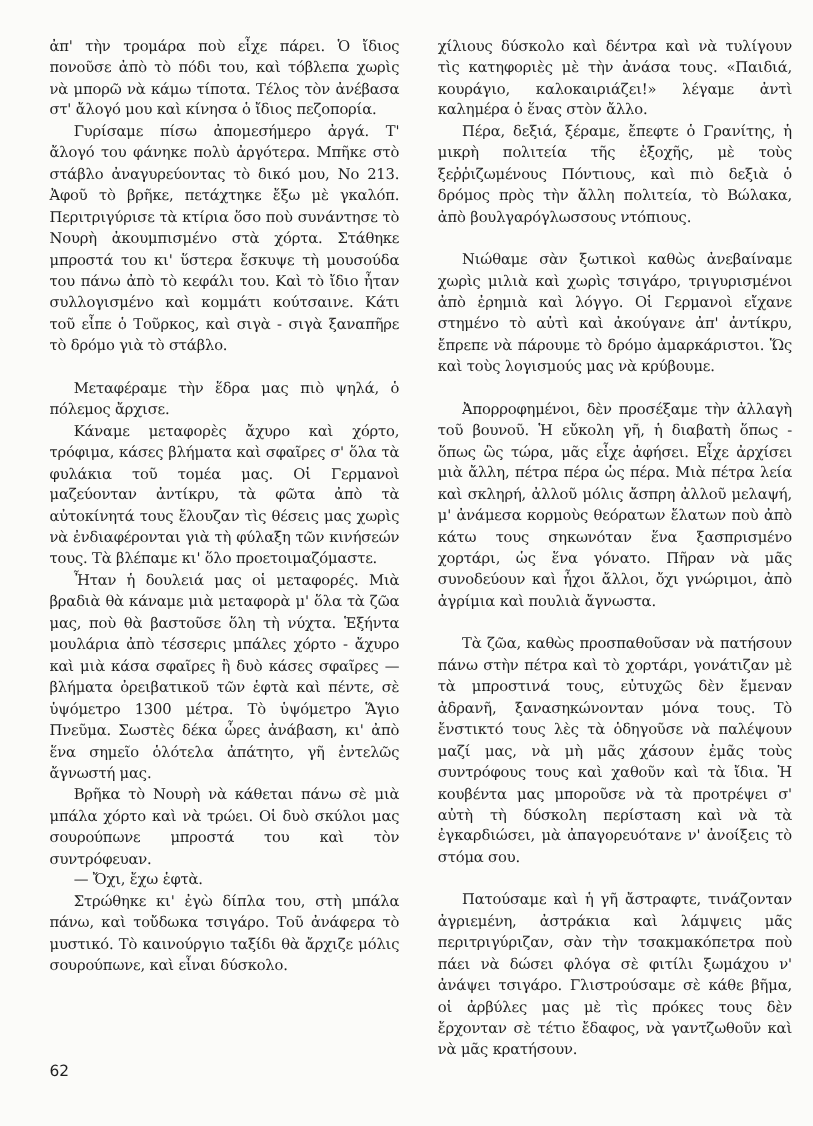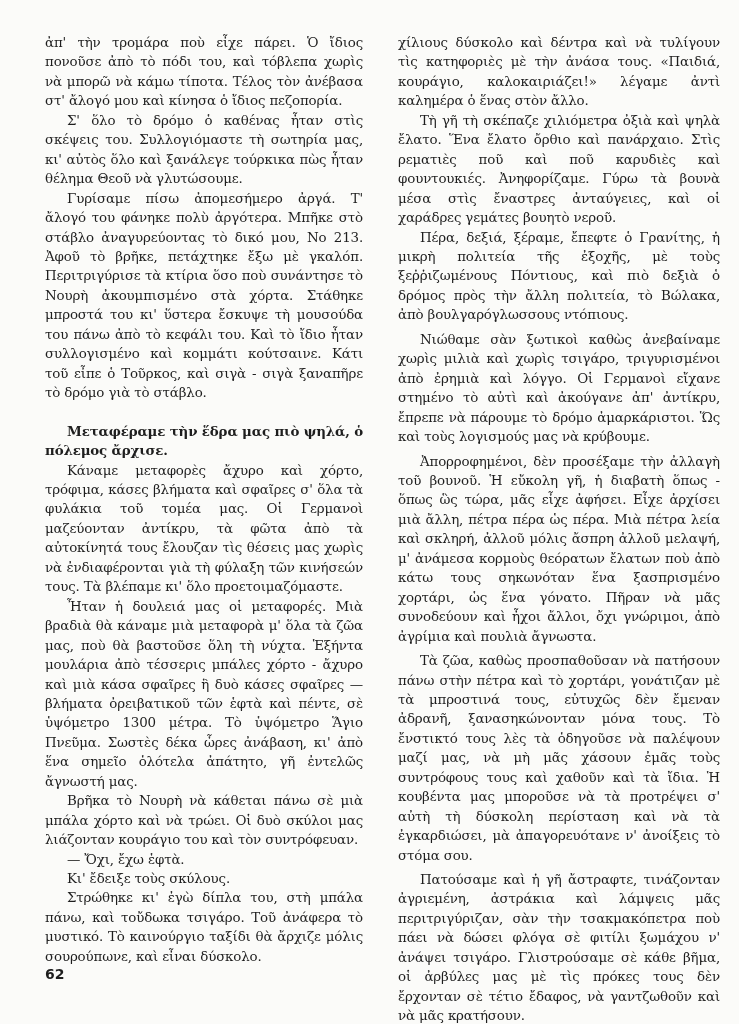--- a/index.html
+++ b/index.html
@@ -13,47 +13,44 @@
   .col {
     position: absolute; top: 33px;
     font-size: 13.4px; line-height: 19.45px;
     text-align: justify; hyphens: none;
     letter-spacing: -0.15px;
   }
   .col-left { left: 45px; width: 318px; }
   .col-right { left: 398px; width: 322px; }
   .p { margin: 0; text-indent: 22px; }
   .p.noind { text-indent: 0; }
-  .p.gap-before { margin-top: 19px; font-weight: bold; }
-  .p.gap-small { margin-top: 5px; }
+  .p.gap-before { margin-top: 19px; }
+  .p.gap-small { margin-top: 19px; }
   .page-number {
     position: absolute; left: 45px; top: 966px;
     font-family: "DejaVu Sans", "Liberation Sans", sans-serif;
-    font-weight: bold; font-size: 14px;
+    font-weight: normal; font-size: 14px;
   }
 </style>
 </head>
 <body>
 
 <div class="page">
   <div class="col col-left" id="col-left">
       <p class="p noind">ἀπ' τὴν τρομάρα ποὺ εἶχε πάρει. Ὁ ἴδιος πονοῦσε ἀπὸ τὸ πόδι του, καὶ τόβλεπα χωρὶς νὰ μπορῶ νὰ κάμω τίποτα. Τέλος τὸν ἀνέβασα στ' ἄλογό μου καὶ κίνησα ὁ ἴδιος πεζοπορία.</p>
-      <p class="p">Σ' ὅλο τὸ δρόμο ὁ καθένας ἦταν στὶς σκέψεις του. Συλλογιόμαστε τὴ σωτηρία μας, κι' αὐτὸς ὅλο καὶ ξανάλεγε τούρκικα πὼς ἦταν θέλημα Θεοῦ νὰ γλυτώσουμε.</p>
       <p class="p">Γυρίσαμε πίσω ἀπομεσήμερο ἀργά. Τ' ἄλογό του φάνηκε πολὺ ἀργότερα. Μπῆκε στὸ στάβλο ἀναγυρεύοντας τὸ δικό μου, Νο 213. Ἀφοῦ τὸ βρῆκε, πετάχτηκε ἔξω μὲ γκαλόπ. Περιτριγύρισε τὰ κτίρια ὅσο ποὺ συνάντησε τὸ Νουρὴ ἀκουμπισμένο στὰ χόρτα. Στάθηκε μπροστά του κι' ὕστερα ἔσκυψε τὴ μουσούδα του πάνω ἀπὸ τὸ κεφάλι του. Καὶ τὸ ἴδιο ἦταν συλλογισμένο καὶ κομμάτι κούτσαινε. Κάτι τοῦ εἶπε ὁ Τοῦρκος, καὶ σιγὰ - σιγὰ ξαναπῆρε τὸ δρόμο γιὰ τὸ στάβλο.</p>
       <p class="p gap-before">Μεταφέραμε τὴν ἕδρα μας πιὸ ψηλά, ὁ πόλεμος ἄρχισε.</p>
       <p class="p">Κάναμε μεταφορὲς ἄχυρο καὶ χόρτο, τρόφιμα, κάσες βλήματα καὶ σφαῖρες σ' ὅλα τὰ φυλάκια τοῦ τομέα μας. Οἱ Γερμανοὶ μαζεύονταν ἀντίκρυ, τὰ φῶτα ἀπὸ τὰ αὐτοκίνητά τους ἔλουζαν τὶς θέσεις μας χωρὶς νὰ ἐνδιαφέρονται γιὰ τὴ φύλαξη τῶν κινήσεών τους. Τὰ βλέπαμε κι' ὅλο προετοιμαζόμαστε.</p>
       <p class="p">Ἦταν ἡ δουλειά μας οἱ μεταφορές. Μιὰ βραδιὰ θὰ κάναμε μιὰ μεταφορὰ μ' ὅλα τὰ ζῶα μας, ποὺ θὰ βαστοῦσε ὅλη τὴ νύχτα. Ἑξήντα μουλάρια ἀπὸ τέσσερις μπάλες χόρτο - ἄχυρο καὶ μιὰ κάσα σφαῖρες ἢ δυὸ κάσες σφαῖρες — βλήματα ὀρειβατικοῦ τῶν ἑφτὰ καὶ πέντε, σὲ ὑψόμετρο 1300 μέτρα. Τὸ ὑψόμετρο Ἅγιο Πνεῦμα. Σωστὲς δέκα ὧρες ἀνάβαση, κι' ἀπὸ ἕνα σημεῖο ὁλότελα ἀπάτητο, γῆ ἐντελῶς ἄγνωστή μας.</p>
-      <p class="p">Βρῆκα τὸ Νουρὴ νὰ κάθεται πάνω σὲ μιὰ μπάλα χόρτο καὶ νὰ τρώει. Οἱ δυὸ σκύλοι μας λιάζονταν κουράγιο του καὶ τὸν συντρόφευαν.</p>
+      <p class="p">Βρῆκα τὸ Νουρὴ νὰ κάθεται πάνω σὲ μιὰ μπάλα χόρτο καὶ νὰ τρώει. Οἱ δυὸ σκύλοι μας σουρούπωνε μπροστά του καὶ τὸν συντρόφευαν.</p>
       <p class="p">— Ὄχι, ἔχω ἑφτὰ.</p>
-      <p class="p">Κι' ἔδειξε τοὺς σκύλους.</p>
       <p class="p">Στρώθηκε κι' ἐγὼ δίπλα του, στὴ μπάλα πάνω, καὶ τοὔδωκα τσιγάρο. Τοῦ ἀνάφερα τὸ μυστικό. Τὸ καινούργιο ταξίδι θὰ ἄρχιζε μόλις σουρούπωνε, καὶ εἶναι δύσκολο.</p>
     </div>
   <div class="col col-right" id="col-right">
       <p class="p noind">χίλιους δύσκολο καὶ δέντρα καὶ νὰ τυλίγουν τὶς κατηφοριὲς μὲ τὴν ἀνάσα τους. «Παιδιά, κουράγιο, καλοκαιριάζει!» λέγαμε ἀντὶ καλημέρα ὁ ἕνας στὸν ἄλλο.</p>
-      <p class="p">Τὴ γῆ τὴ σκέπαζε χιλιόμετρα ὀξιὰ καὶ ψηλὰ ἔλατο. Ἕνα ἔλατο ὄρθιο καὶ πανάρχαιο. Στὶς ρεματιὲς ποῦ καὶ ποῦ καρυδιὲς καὶ φουντουκιές. Ἀνηφορίζαμε. Γύρω τὰ βουνὰ μέσα στὶς ἔναστρες ἀνταύγειες, καὶ οἱ χαράδρες γεμάτες βουητὸ νεροῦ.</p>
       <p class="p">Πέρα, δεξιά, ξέραμε, ἔπεφτε ὁ Γρανίτης, ἡ μικρὴ πολιτεία τῆς ἐξοχῆς, μὲ τοὺς ξεῤῥιζωμένους Πόντιους, καὶ πιὸ δεξιὰ ὁ δρόμος πρὸς τὴν ἄλλη πολιτεία, τὸ Βώλακα, ἀπὸ βουλγαρόγλωσσους ντόπιους.</p>
       <p class="p gap-small">Νιώθαμε σὰν ξωτικοὶ καθὼς ἀνεβαίναμε χωρὶς μιλιὰ καὶ χωρὶς τσιγάρο, τριγυρισμένοι ἀπὸ ἐρημιὰ καὶ λόγγο. Οἱ Γερμανοὶ εἴχανε στημένο τὸ αὐτὶ καὶ ἀκούγανε ἀπ' ἀντίκρυ, ἔπρεπε νὰ πάρουμε τὸ δρόμο ἀμαρκάριστοι. Ὥς καὶ τοὺς λογισμούς μας νὰ κρύβουμε.</p>
       <p class="p gap-small">Ἀπορροφημένοι, δὲν προσέξαμε τὴν ἀλλαγὴ τοῦ βουνοῦ. Ἡ εὔκολη γῆ, ἡ διαβατὴ ὅπως - ὅπως ὣς τώρα, μᾶς εἶχε ἀφήσει. Εἶχε ἀρχίσει μιὰ ἄλλη, πέτρα πέρα ὡς πέρα. Μιὰ πέτρα λεία καὶ σκληρή, ἀλλοῦ μόλις ἄσπρη ἀλλοῦ μελαψή, μ' ἀνάμεσα κορμοὺς θεόρατων ἔλατων ποὺ ἀπὸ κάτω τους σηκωνόταν ἕνα ξασπρισμένο χορτάρι, ὡς ἕνα γόνατο. Πῆραν νὰ μᾶς συνοδεύουν καὶ ἦχοι ἄλλοι, ὄχι γνώριμοι, ἀπὸ ἀγρίμια καὶ πουλιὰ ἄγνωστα.</p>
       <p class="p gap-small">Τὰ ζῶα, καθὼς προσπαθοῦσαν νὰ πατήσουν πάνω στὴν πέτρα καὶ τὸ χορτάρι, γονάτιζαν μὲ τὰ μπροστινά τους, εὐτυχῶς δὲν ἔμεναν ἀδρανῆ, ξανασηκώνονταν μόνα τους. Τὸ ἔνστικτό τους λὲς τὰ ὁδηγοῦσε νὰ παλέψουν μαζί μας, νὰ μὴ μᾶς χάσουν ἐμᾶς τοὺς συντρόφους τους καὶ χαθοῦν καὶ τὰ ἴδια. Ἡ κουβέντα μας μποροῦσε νὰ τὰ προτρέψει σ' αὐτὴ τὴ δύσκολη περίσταση καὶ νὰ τὰ ἐγκαρδιώσει, μὰ ἀπαγορευότανε ν' ἀνοίξεις τὸ στόμα σου.</p>
       <p class="p gap-small">Πατούσαμε καὶ ἡ γῆ ἄστραφτε, τινάζονταν ἀγριεμένη, ἀστράκια καὶ λάμψεις μᾶς περιτριγύριζαν, σὰν τὴν τσακμακόπετρα ποὺ πάει νὰ δώσει φλόγα σὲ φιτίλι ξωμάχου ν' ἀνάψει τσιγάρο. Γλιστρούσαμε σὲ κάθε βῆμα, οἱ ἀρβύλες μας μὲ τὶς πρόκες τους δὲν ἔρχονταν σὲ τέτιο ἔδαφος, νὰ γαντζωθοῦν καὶ νὰ μᾶς κρατήσουν.</p>
     </div>
   <div class="page-number">62</div>
 </div>
 
 </body></html>

